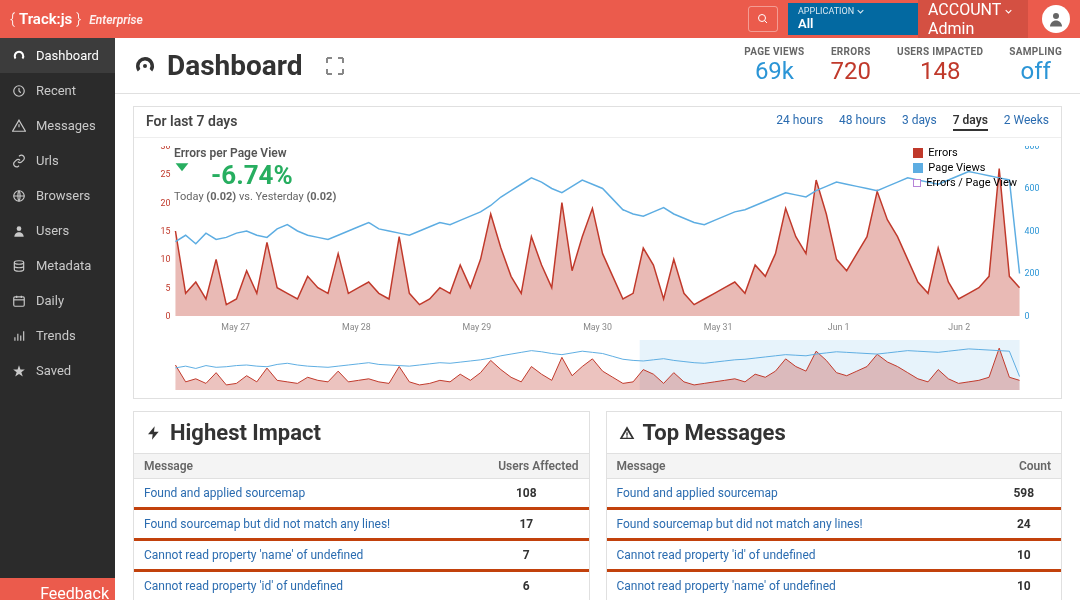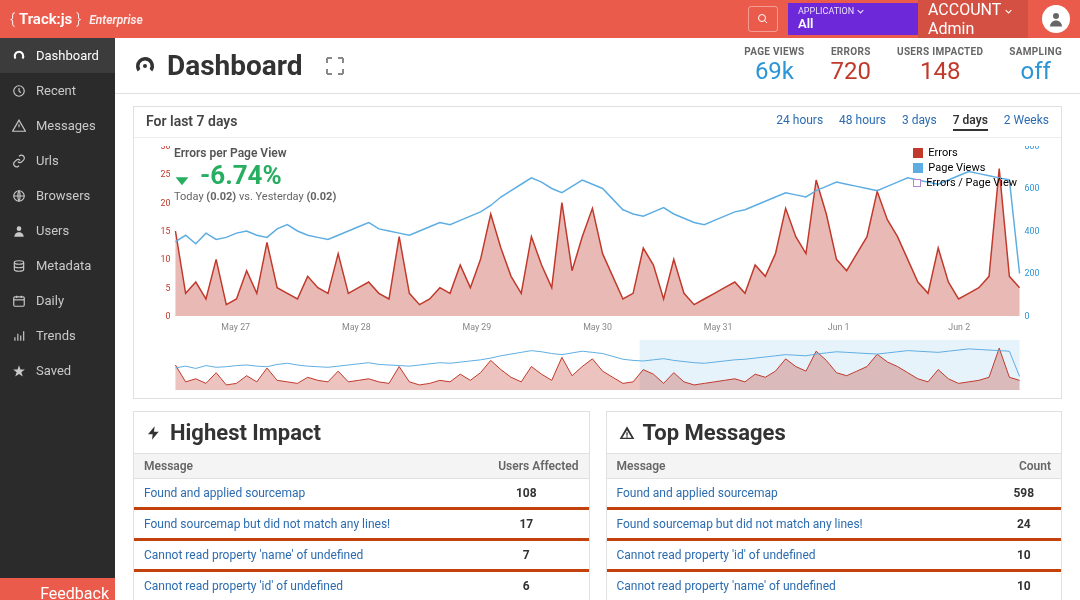--- a/index.html
+++ b/index.html
@@ -3,21 +3,21 @@
 <meta charset="utf-8">
 <style>
 *{margin:0;padding:0;box-sizing:border-box;font-family:-apple-system,BlinkMacSystemFont,"Segoe UI",Roboto,Arial,sans-serif}
 body{background:#fff;width:1080px;height:600px;overflow:hidden}
 .topbar{height:38px;background:#eb5b4c;display:flex;align-items:center;padding:0 10px;color:#fff}
 .logo{font-size:15px;font-weight:600;display:flex;align-items:baseline;gap:4px}
 .logo .curly{font-weight:300}
 .logo-sub{font-style:italic;font-size:12px;opacity:.9;margin-left:4px}
 .topbar-right{margin-left:auto;display:flex;align-items:center;gap:0}
 .search-btn{width:30px;height:26px;border:1px solid rgba(255,255,255,.4);border-radius:3px;display:flex;align-items:center;justify-content:center;margin-right:10px;cursor:pointer}
-.app-box{background:#6d28d9;padding:3px 14px 4px 10px;min-width:130px;cursor:pointer}
+.app-box{background:#0369a1;padding:3px 14px 4px 10px;min-width:130px;cursor:pointer}
 .app-box .lbl{font-size:9px;opacity:.85;display:flex;align-items:center;gap:3px}
 .app-box .val{font-size:13px;font-weight:600}
 .acct-box{background:#d45042;padding:3px 14px 4px 10px;min-width:110px;cursor:pointer}
 .avatar{width:28px;height:28px;border-radius:50%;background:#fff;margin-left:14px;display:flex;align-items:center;justify-content:center}
 .layout{display:flex;height:571px}
 .sidebar{width:115px;background:#2b2b2b;color:#c9c9c9;display:flex;flex-direction:column}
 .nav-item{display:flex;align-items:center;gap:10px;padding:10px 12px;font-size:13px;cursor:pointer}
 .nav-item.active{background:#3c3c3c;color:#fff}
 .nav-item svg{width:14px;height:14px;flex-shrink:0}
 .feedback{margin-top:auto;background:#eb5b4c;color:#fff;text-align:right;padding:6px;font-size:16px;cursor:pointer}
@@ -35,21 +35,21 @@
 .c-yel{color:#d4a017}
 .chart-card{margin:12px 18px;border:1px solid #e0e0e0}
 .chart-top{display:flex;padding:6px 12px;border-bottom:1px solid #eee}
 .chart-top .sub{font-size:14px;color:#444;font-weight:600}
 .range{margin-left:auto;display:flex;gap:16px;font-size:12px}
 .range span{cursor:pointer;color:#2b6cb0;padding-bottom:2px}
 .range span.active{color:#333;border-bottom:2px solid #333;font-weight:600}
 .chart-body{position:relative;padding:8px 12px}
 .chart-info{position:absolute;top:8px;left:40px;z-index:3}
 .chart-info .ttl{font-size:12px;color:#555;font-weight:600}
-.chart-info .pct{font-size:26px;font-weight:700;color:#27ae60;display:flex;align-items:flex-end;gap:10px}
+.chart-info .pct{font-size:26px;font-weight:700;color:#27ae60;display:flex;align-items:flex-start;gap:21px}
 .chart-info .cmp{font-size:11px;color:#666}
 .chart-legend{position:absolute;top:8px;right:44px;font-size:11px;z-index:3}
 .chart-legend div{display:flex;align-items:center;gap:5px;margin-bottom:2px}
 .lg-sw{width:10px;height:10px}
 .chart-svg{width:100%;height:190px;display:block}
 .mini-svg{width:100%;height:50px;display:block;margin-top:4px}
 .panels{display:flex;gap:16px;padding:0 18px 18px}
 .panel{flex:1;border:1px solid #e0e0e0}
 .panel h2{font-size:22px;font-weight:700;color:#333;padding:8px 12px;display:flex;align-items:center;gap:8px}
 .panel h2 svg{width:16px;height:16px}

